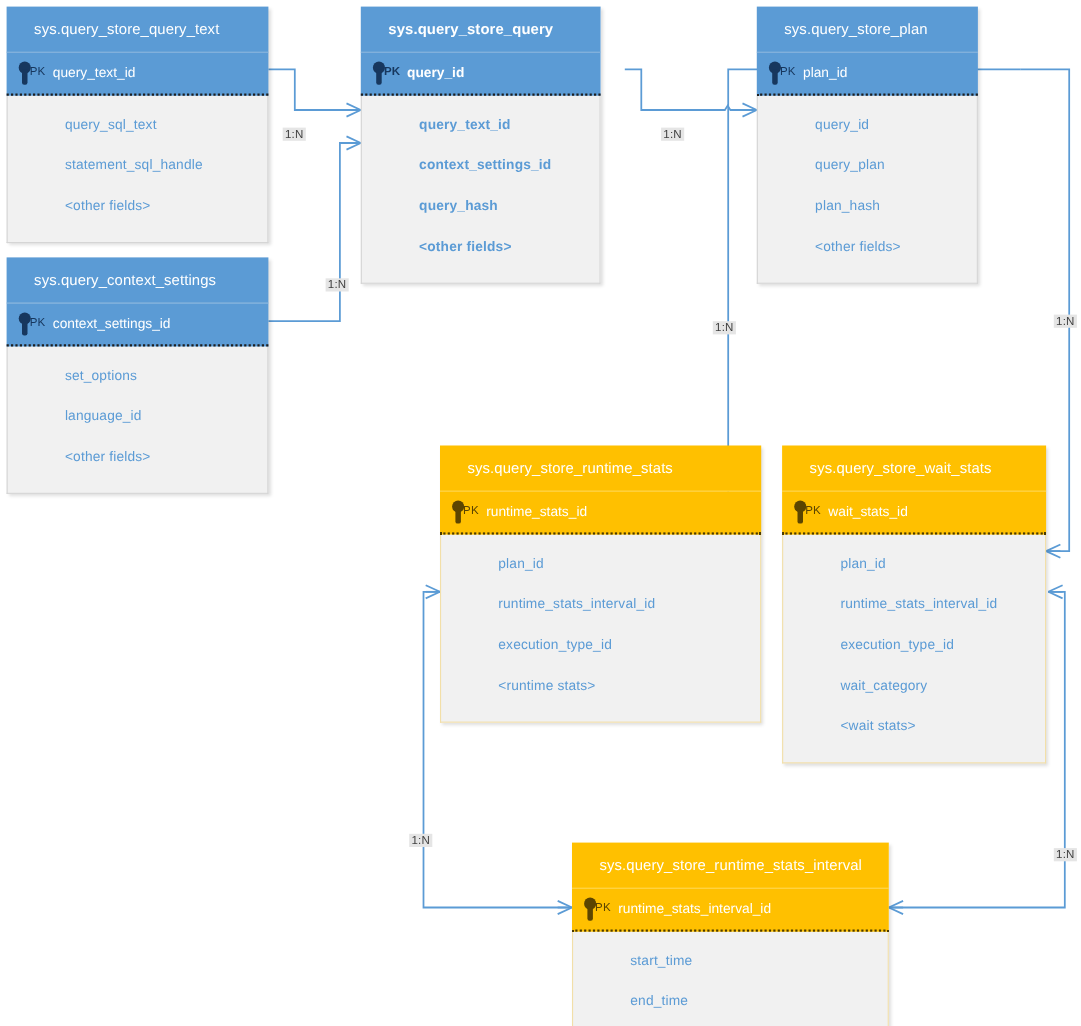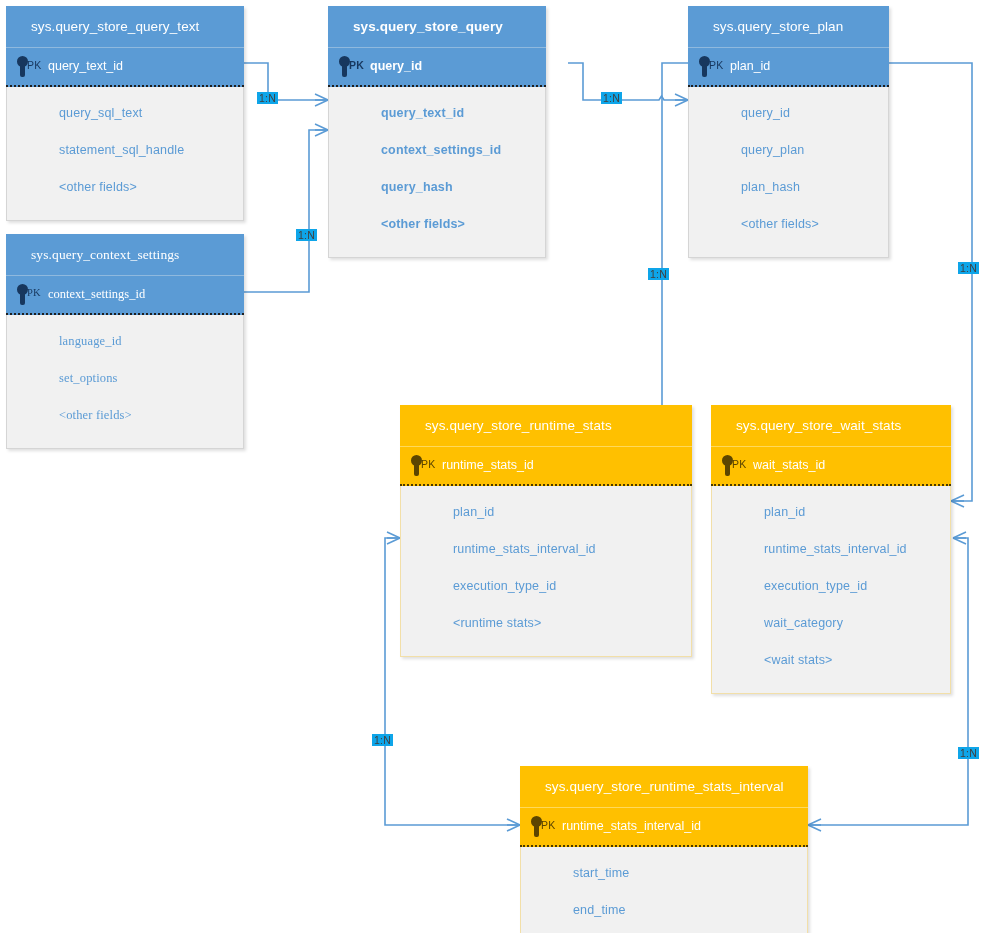--- a/index.html
+++ b/index.html
@@ -124,23 +124,24 @@
     background: #17375e;
   }
   .entity.orange .keyglyph .kg-head,
   .entity.orange .keyglyph .kg-stem { background: #5c4500; }
 
   .card-label {
     position: absolute;
     font-size: 10.5px;
     color: #404040;
     letter-spacing: 0.2px;
-    background: #0ea5e9;
+    background: #e5e5e5;
     padding: 0 2px;
     white-space: nowrap;
+    margin-top: 24px;
   }
 </style>
 </head>
 <body>
 
 <div id="canvas">
 
   <svg id="links" viewBox="0 0 983 933" width="983" height="933">
     <defs>
       <g id="crowfoot">
@@ -226,35 +227,35 @@
         </div>
         <span class="pk-name">plan_id</span>
       </div>
       <div class="fields">
         <div class="field">query_id</div>
         <div class="field">query_plan</div>
         <div class="field">plan_hash</div>
         <div class="field">&lt;other fields&gt;</div>
       </div>
     </div>
-    <div class="entity blue" style="left: 6px; top: 234px; width: 238px; font-family: Liberation Serif, serif;">
+    <div class="entity blue" style="left: 6px; top: 234px; width: 238px;">
       <div class="title">sys.query_context_settings</div>
       <div class="pkrow">
         <div class="pk-key">
           <span class="keyglyph">
             <span class="kg-head"></span>
             <span class="kg-stem"></span>
           </span>
           <span class="pk-label">PK</span>
         </div>
         <span class="pk-name">context_settings_id</span>
       </div>
       <div class="fields">
+        <div class="field">set_options</div>
         <div class="field">language_id</div>
-        <div class="field">set_options</div>
         <div class="field">&lt;other fields&gt;</div>
       </div>
     </div>
     <div class="entity orange" style="left: 400px; top: 405px; width: 292px;">
       <div class="title">sys.query_store_runtime_stats</div>
       <div class="pkrow">
         <div class="pk-key">
           <span class="keyglyph">
             <span class="kg-head"></span>
             <span class="kg-stem"></span>

